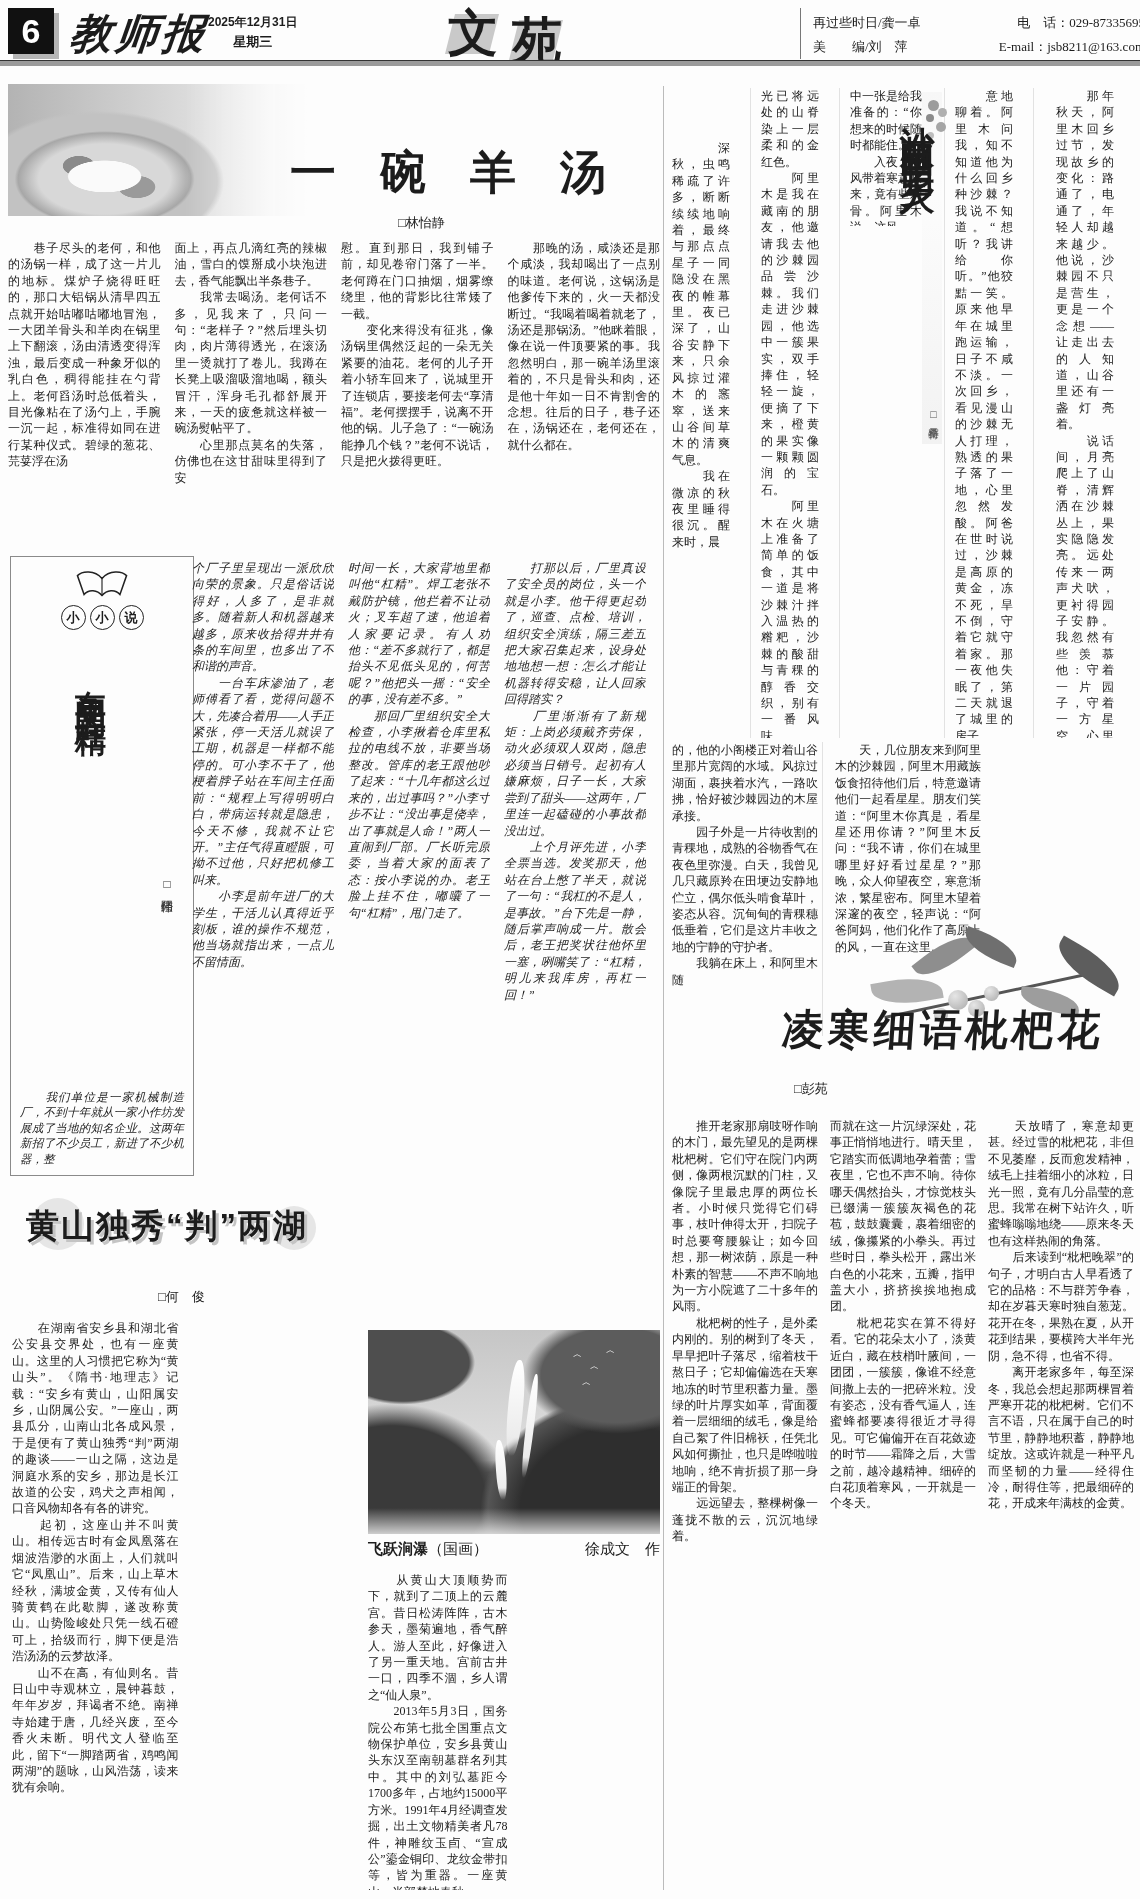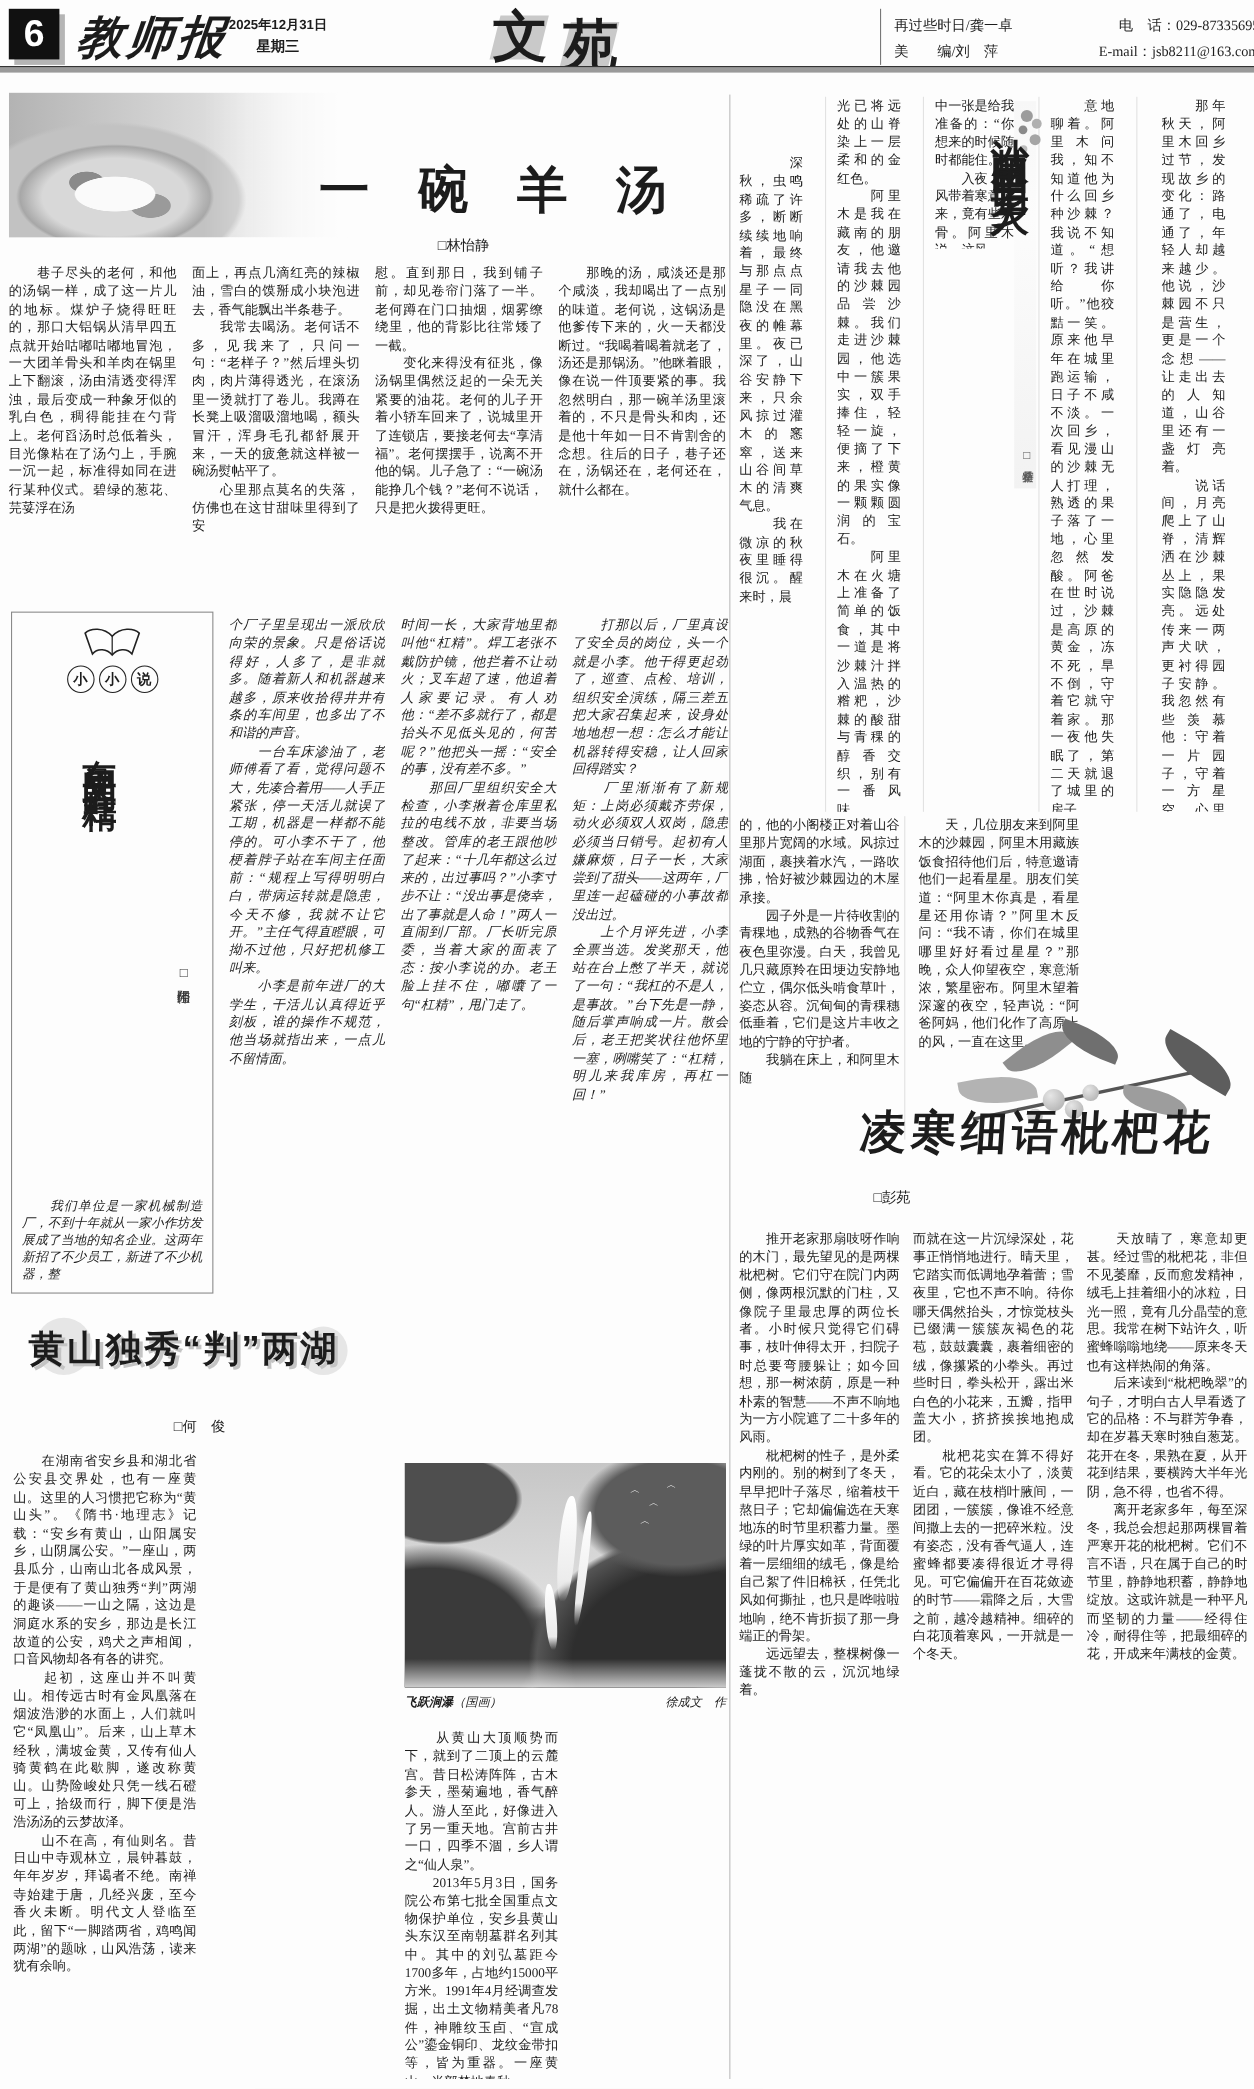--- a/index.html
+++ b/index.html
@@ -48,21 +48,21 @@
   .wslogo{position:absolute;left:0;top:12px;width:100%;text-align:center;}
   .wslogo svg{display:block;margin:0 auto;}
   .wscircles{display:flex;justify-content:center;gap:4px;margin-top:2px;}
   .wscircles span{width:23px;height:23px;border:1.5px solid #222;border-radius:50%;
      font-size:13px;font-weight:bold;display:flex;align-items:center;justify-content:center;}
   .wstitle{position:absolute;left:58px;top:108px;height:400px;writing-mode:vertical-rl;
      font-family:"Liberation Sans",sans-serif;font-weight:900;font-size:31px;letter-spacing:6px;}
   .wsby{position:absolute;right:18px;top:320px;writing-mode:vertical-rl;font-size:12px;color:#333;}
   .wsintro{position:absolute;left:9px;right:9px;bottom:8px;font-size:11.5px;line-height:15.5px;
      text-align:justify;font-style:italic;white-space:pre-line;}
-  .wscols{left:208px;top:560px;width:454px;height:610px;column-count:3;column-gap:14px;}
+  .wscols{left:192px;top:560px;width:454px;height:610px;column-count:3;column-gap:14px;}
   
   .sjtop{left:672px;top:88px;width:462px;height:650px;display:flex;gap:10px;}
   .sjcol{width:82px;border-right:1px solid #e2e2e2;padding-right:20px;}
   .sjcol:last-child{border-right:none;margin-left:12px;}
   .sjmid{width:92px;display:flex;border-right:1px solid #e2e2e2;padding-right:2px;}
   .sjbox{position:relative;width:90px;height:352px;margin:4px 0;
      background:linear-gradient(180deg,#f7f7f7,#fcfcfc 30%,#f2f2f2);}
   .sjbox .ttl{position:absolute;right:2px;top:6px;height:340px;writing-mode:vertical-rl;
      font-family:"DejaVu Serif",serif;font-weight:bold;font-size:35px;letter-spacing:9px;}
   .sjbox .by{position:absolute;left:4px;bottom:24px;writing-mode:vertical-rl;font-size:10.5px;color:#555;}
@@ -91,21 +91,21 @@
       radial-gradient(120px 70px at 12% 16%, #4e4e4e 0 55%, transparent 60%),
       radial-gradient(150px 95px at 85% 22%, #5c5c5c 0 50%, transparent 62%),
       radial-gradient(190px 150px at 88% 88%, #2e2e2e 0 55%, #555 72%, transparent 76%),
       radial-gradient(170px 130px at 8% 82%, #3a3a3a 0 55%, transparent 72%),
       radial-gradient(220px 120px at 45% 105%, #777 0 60%, transparent 70%),
       linear-gradient(180deg,#c6c6c6,#dedede 60%,#cfcfcf);}
   .fall{position:absolute;border-radius:45%;background:linear-gradient(180deg,#fff,#ececec 80%,transparent);}
   .bird{position:absolute;color:#fff;font-size:9px;font-family:"DejaVu Sans",sans-serif;}
   .mist{position:absolute;left:0;bottom:0;width:100%;height:26px;
         background:linear-gradient(0deg,rgba(255,255,255,.75),transparent);}
-  .caption{left:368px;top:1540px;width:292px;display:flex;justify-content:space-between;font-size:11px;font-style:italic;}
+  .caption{left:368px;top:1540px;width:292px;display:flex;justify-content:space-between;font-size:15px;}
   .caption b{font-weight:bold;}
   .hsright{left:368px;top:1572px;width:292px;height:318px;column-count:2;column-gap:13px;}
   .maindiv{left:663px;top:86px;height:1804px;}
 </style>
 </head>
 <body>
 
 <div class="page">
 
   <div>

